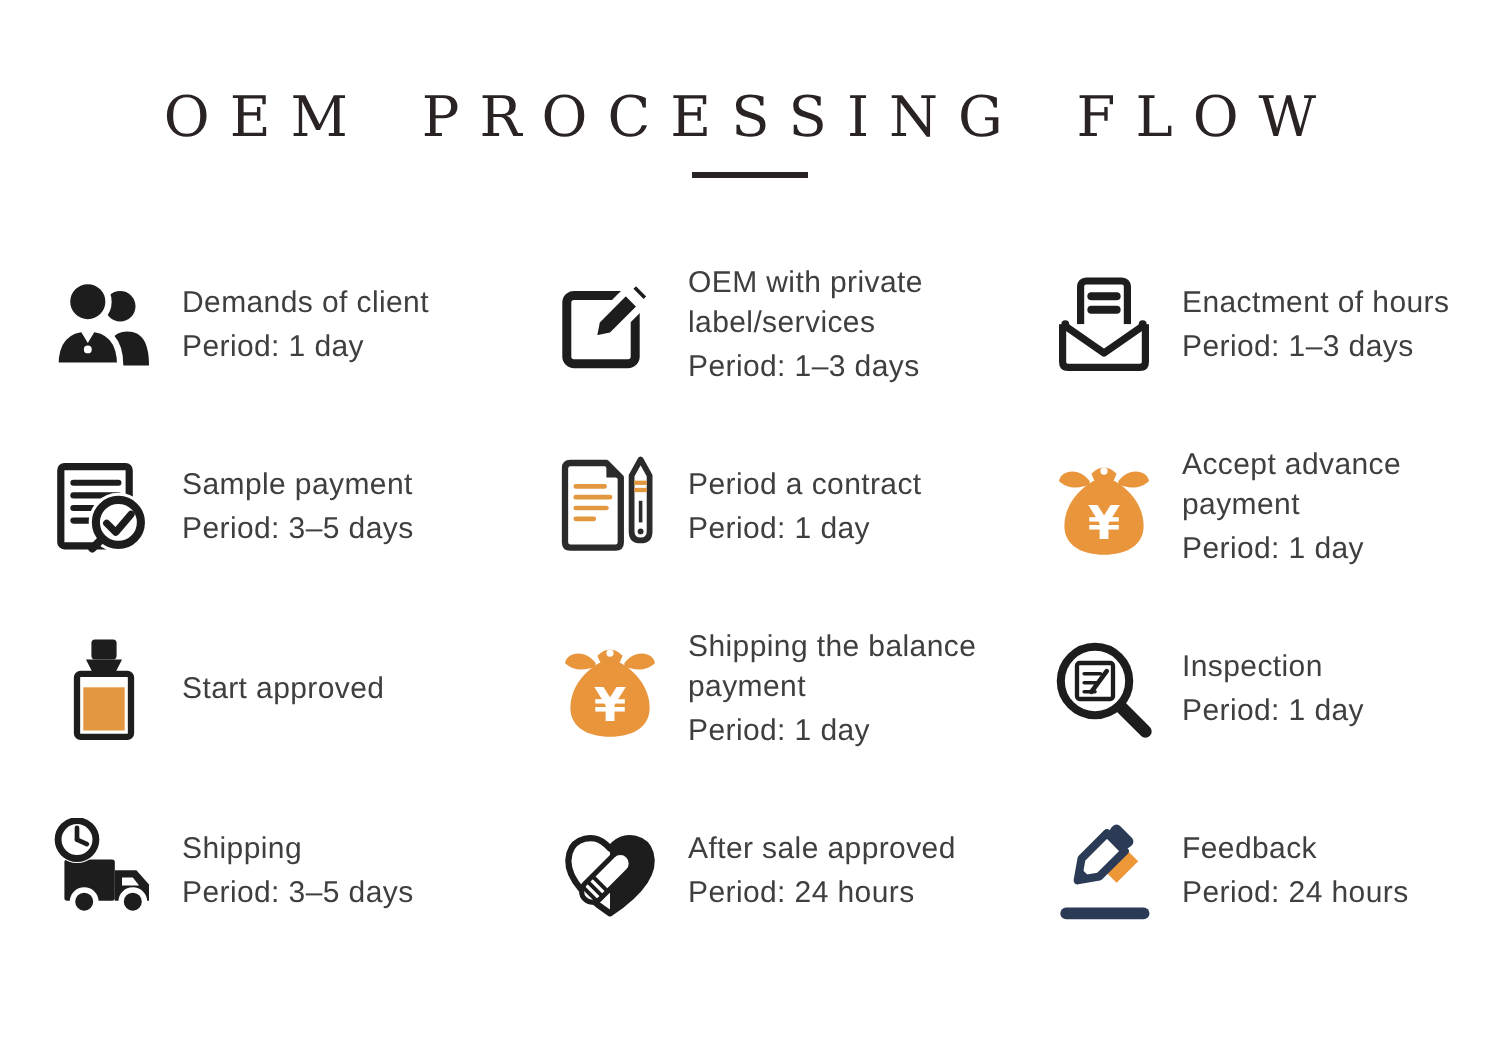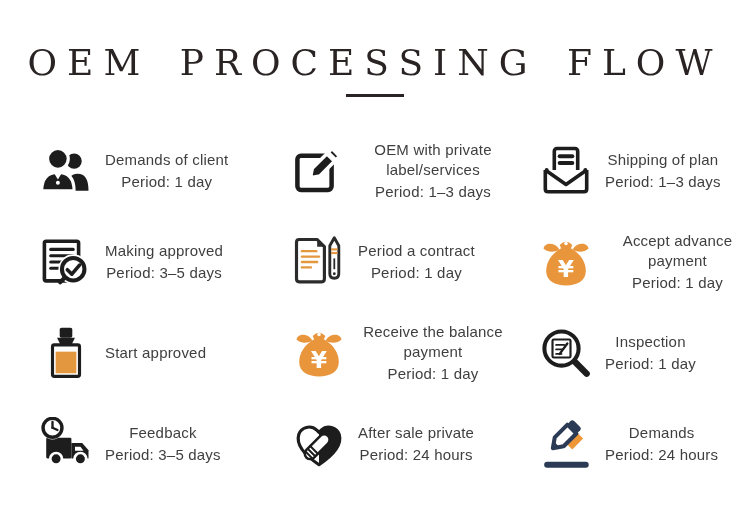--- a/index.html
+++ b/index.html
@@ -2,27 +2,27 @@
 <html><head>
 <meta charset="utf-8">
 <style>
   html,body { margin:0; padding:0; }
   body {
     width:750px; height:521px; background:#ffffff; overflow:hidden;
     font-family:"Liberation Sans", sans-serif;
   }
   .header { margin-top:42px; text-align:center; }
   .page-title {
-    font-family:"DejaVu Serif", serif; font-weight:400; font-size:36px;
+    font-family:"DejaVu Serif", serif; font-weight:400; font-size:28px;
     letter-spacing:10px; word-spacing:8px; color:#2a2323; margin:0;text-align:center;
   }
   .title-underline { width:58px; height:3px; background:#2a2323; margin:11px auto 0; }
   .grid {
     display:grid; grid-template-columns:253px 247px 1fr;
-    padding-left:39px; margin-top:28px;text-align:center;
+    padding-left:25px; margin-top:28px;
   }
   .cell { height:91px; display:flex; align-items:center; gap:12px; }
   .icon { width:54px; flex:0 0 54px; }
   .icon svg { width:54px; height:54px; display:block; }
   .step-title, .step-period {
     font-size:15px; color:#3f3f3f; line-height:20px; letter-spacing:0.2px;
   }
   .step-title { max-width:150px; }
   .step-period { margin-top:2px; }
 </style>
@@ -76,21 +76,21 @@
         <line x1="23" y1="13.5" x2="37" y2="13.5" stroke="#1d1d1d" stroke-width="4.5" stroke-linecap="round"></line>
         <line x1="23" y1="21" x2="37" y2="21" stroke="#1d1d1d" stroke-width="4.5" stroke-linecap="round"></line>
         <path d="M7 29 L53 29 L53 50 Q53 53 50 53 L10 53 Q7 53 7 50 Z" fill="#fff"></path>
         <path d="M7 29 L7 50 Q7 53 10 53 L50 53 Q53 53 53 50 L53 29" fill="none" stroke="#1d1d1d" stroke-width="4" stroke-linejoin="round"></path>
         <path d="M7 29 L30 45 L53 29" fill="#fff" stroke="#1d1d1d" stroke-width="4" stroke-linejoin="round"></path>
         <circle cx="8.5" cy="29" r="2.2" fill="#1d1d1d"></circle>
         <circle cx="51.5" cy="29" r="2.2" fill="#1d1d1d"></circle>
       </svg>
     </span>
     <div>
-      <div class="step-title">Shipping of plan</div>
+      <div class="step-title">Enactment of hours</div>
       <div class="step-period">Period: 1–3 days</div>
     </div>
   </div>
 
   <div class="cell">
     <span class="icon">
       <svg viewBox="0 0 60 60">
         <rect x="6" y="7" width="38" height="44" rx="2" fill="#fff" stroke="#1d1d1d" stroke-width="4"></rect>
         <g stroke="#1d1d1d" stroke-width="3.4" stroke-linecap="round">
           <line x1="13" y1="16" x2="38" y2="16"></line>
@@ -98,21 +98,21 @@
           <line x1="13" y1="30" x2="38" y2="30"></line>
           <line x1="13" y1="37" x2="25" y2="37"></line>
         </g>
         <circle cx="38" cy="38" r="12.5" fill="#fff" stroke="#fff" stroke-width="8"></circle>
         <circle cx="38" cy="38" r="12.5" fill="#fff" stroke="#1d1d1d" stroke-width="4.5"></circle>
         <path d="M31.5 38.5 L36.5 43.5 L45 33.5" fill="none" stroke="#1d1d1d" stroke-width="4" stroke-linecap="round" stroke-linejoin="round"></path>
         <line x1="28" y1="48" x2="23.5" y2="52.5" stroke="#1d1d1d" stroke-width="4.5" stroke-linecap="round"></line>
       </svg>
     </span>
     <div>
-      <div class="step-title">Making approved</div>
+      <div class="step-title">Sample payment</div>
       <div class="step-period">Period: 3–5 days</div>
     </div>
   </div>
 
   <div class="cell">
     <span class="icon">
       <svg viewBox="0 0 60 60">
         <path d="M5 8 Q5 5 8 5 L28 5 L36 13 L36 49 Q36 52 33 52 L8 52 Q5 52 5 49 Z" fill="#fff" stroke="#2b2b2b" stroke-width="3.5" stroke-linejoin="round"></path>
         <path d="M28 5 L28 13 L36 13 Z" fill="#2b2b2b"></path>
         <g stroke="#E3973F" stroke-width="2.6" stroke-linecap="round">
@@ -170,21 +170,21 @@
       <svg viewBox="0 0 60 60">
         <path d="M22 15 C16 7 6 9 5 15 C10 20 17 19 22 17 Z" fill="#E8953C"></path>
         <path d="M38 15 C44 7 54 9 55 15 C50 20 43 19 38 17 Z" fill="#E8953C"></path>
         <path d="M23 11 Q30 4 37 11 L34 18 L26 18 Z" fill="#E8953C"></path>
         <circle cx="30" cy="9.5" r="2" fill="#fff"></circle>
         <path d="M24 15 L36 15 C46 21 52 30 52 40 C52 51 42 56 30 56 C18 56 8 51 8 40 C8 30 14 21 24 15 Z" fill="#E8953C"></path>
         <text x="30" y="47" text-anchor="middle" font-size="26" font-weight="bold" fill="#fff" font-family="DejaVu Sans, sans-serif">¥</text>
       </svg>
     </span>
     <div>
-      <div class="step-title">Receive the balance payment</div>
+      <div class="step-title">Shipping the balance payment</div>
       <div class="step-period">Period: 1 day</div>
     </div>
   </div>
 
   <div class="cell">
     <span class="icon">
       <svg viewBox="0 0 60 60">
         <line x1="39" y1="39" x2="53" y2="53" stroke="#1d1d1d" stroke-width="7" stroke-linecap="round"></line>
         <circle cx="25" cy="25" r="19" fill="#fff" stroke="#1d1d1d" stroke-width="4.5"></circle>
         <rect x="15" y="15" width="20" height="20" rx="1.5" fill="#fff" stroke="#1d1d1d" stroke-width="2.4"></rect>
@@ -210,57 +210,57 @@
         <path d="M40 33 L46 33 L49.5 37.5 L40 37.5 Z" fill="#fff"></path>
         <circle cx="19" cy="46.5" r="6.5" fill="#1d1d1d" stroke="#fff" stroke-width="3"></circle>
         <circle cx="46" cy="46.5" r="6.5" fill="#1d1d1d" stroke="#fff" stroke-width="3"></circle>
         <circle cx="15" cy="12" r="10.5" fill="#fff" stroke="#fff" stroke-width="5"></circle>
         <circle cx="15" cy="12" r="10.5" fill="#fff" stroke="#1d1d1d" stroke-width="3.8"></circle>
         <line x1="15" y1="12" x2="15" y2="5.5" stroke="#1d1d1d" stroke-width="2.6" stroke-linecap="round"></line>
         <line x1="15" y1="12" x2="20.5" y2="14.5" stroke="#1d1d1d" stroke-width="2.6" stroke-linecap="round"></line>
       </svg>
     </span>
     <div>
-      <div class="step-title">Feedback</div>
+      <div class="step-title">Shipping</div>
       <div class="step-period">Period: 3–5 days</div>
     </div>
   </div>
 
   <div class="cell">
     <span class="icon">
       <svg viewBox="0 0 60 60">
         <path d="M30 53 C12 41 4.5 30 7.5 19.5 C10 11 21 8.5 27.5 14.5 L30 17 L32.5 14.5 C39 8.5 50 11 52.5 19.5 C55.5 30 48 41 30 53 Z" fill="#fff" stroke="#1d1d1d" stroke-width="3.5" stroke-linejoin="round"></path>
         <path d="M30 17 L32.5 14.5 C39 8.5 50 11 52.5 19.5 C55.5 30 48 41 30 53 Z" fill="#1d1d1d"></path>
         <g transform="translate(28,33) rotate(-45)">
           <rect x="-17" y="-6" width="34" height="12" rx="6" fill="#fff" stroke="#1d1d1d" stroke-width="2.8"></rect>
           <g stroke="#1d1d1d" stroke-width="2.2" stroke-linecap="round">
             <line x1="-13" y1="-5" x2="-13" y2="5"></line>
             <line x1="-9" y1="-5.5" x2="-9" y2="5.5"></line>
             <line x1="-5" y1="-6" x2="-5" y2="6"></line>
           </g>
         </g>
       </svg>
     </span>
     <div>
-      <div class="step-title">After sale private</div>
+      <div class="step-title">After sale approved</div>
       <div class="step-period">Period: 24 hours</div>
     </div>
   </div>
 
   <div class="cell">
     <span class="icon">
       <svg viewBox="0 0 60 60">
         <polygon points="33,8 49,24 37,36 21,20" fill="#EE9738"></polygon>
         <g transform="translate(26,24) rotate(45)">
           <path d="M-7 -15 L7 -15 L7 5 L0 15 L-7 5 Z" fill="#fff" stroke="#2B3A55" stroke-width="4.5" stroke-linejoin="round"></path>
           <polygon points="-3.5,9 3.5,9 0,14.5" fill="#2B3A55"></polygon>
           <rect x="-7.5" y="-23" width="15" height="7" rx="3" fill="#2B3A55"></rect>
         </g>
         <line x1="9" y1="53" x2="52" y2="53" stroke="#2B3A55" stroke-width="6.5" stroke-linecap="round"></line>
       </svg>
     </span>
     <div>
-      <div class="step-title">Demands</div>
+      <div class="step-title">Feedback</div>
       <div class="step-period">Period: 24 hours</div>
     </div>
   </div>
 
 </div>
 
 </body></html>

